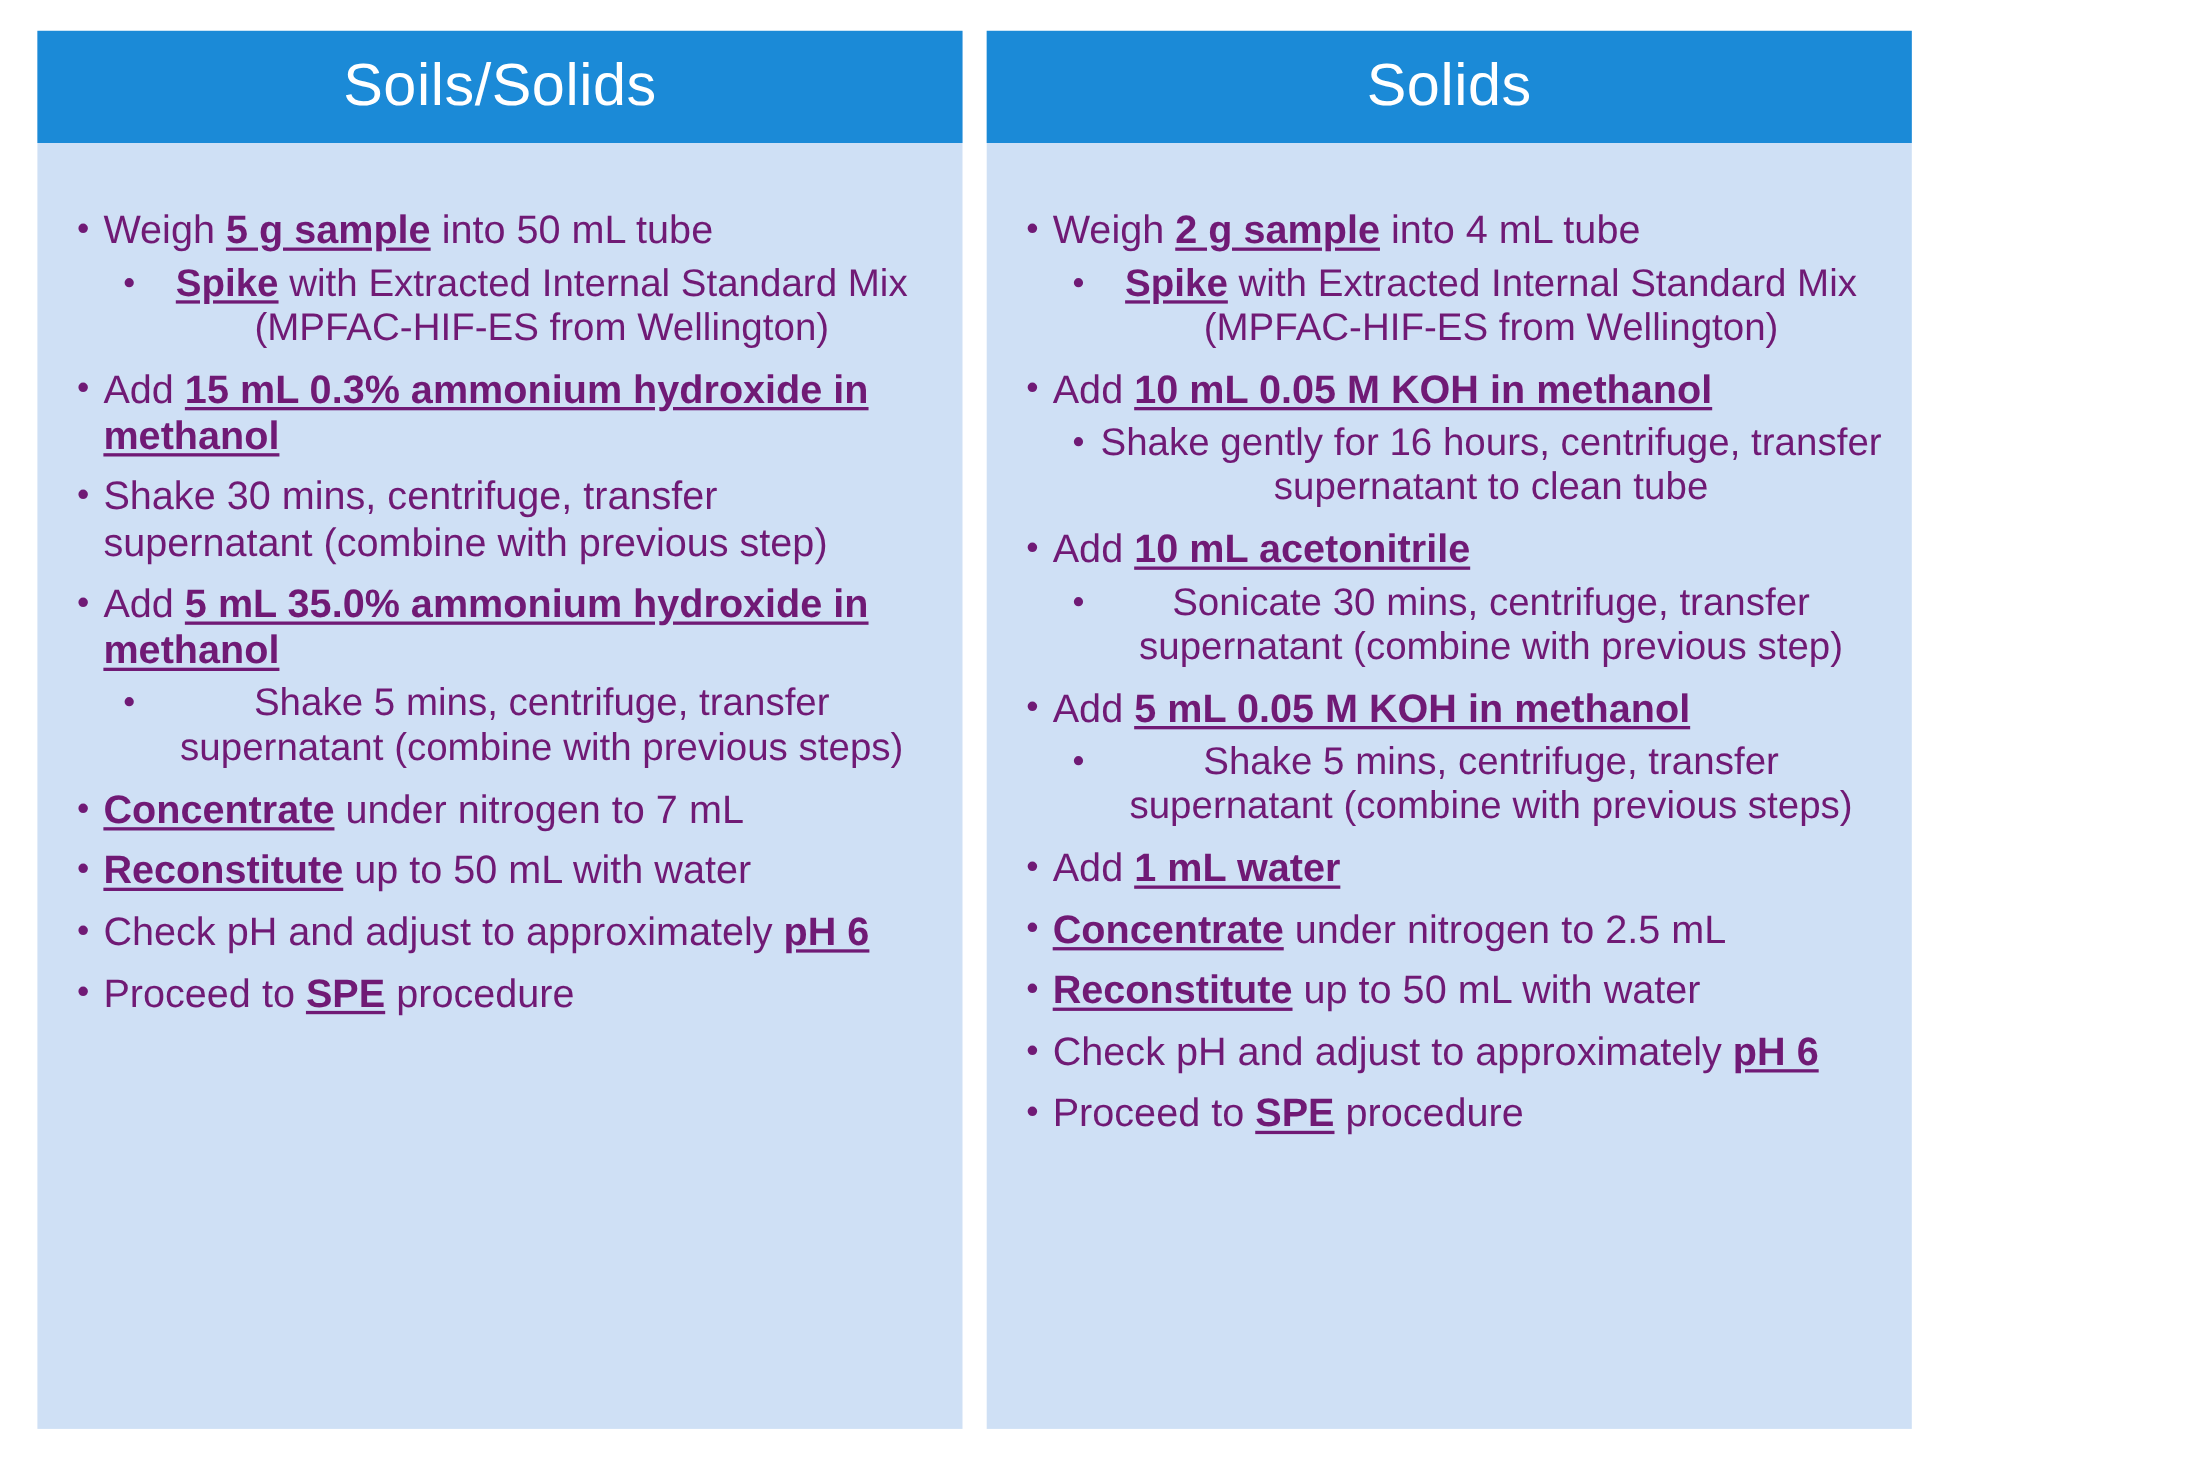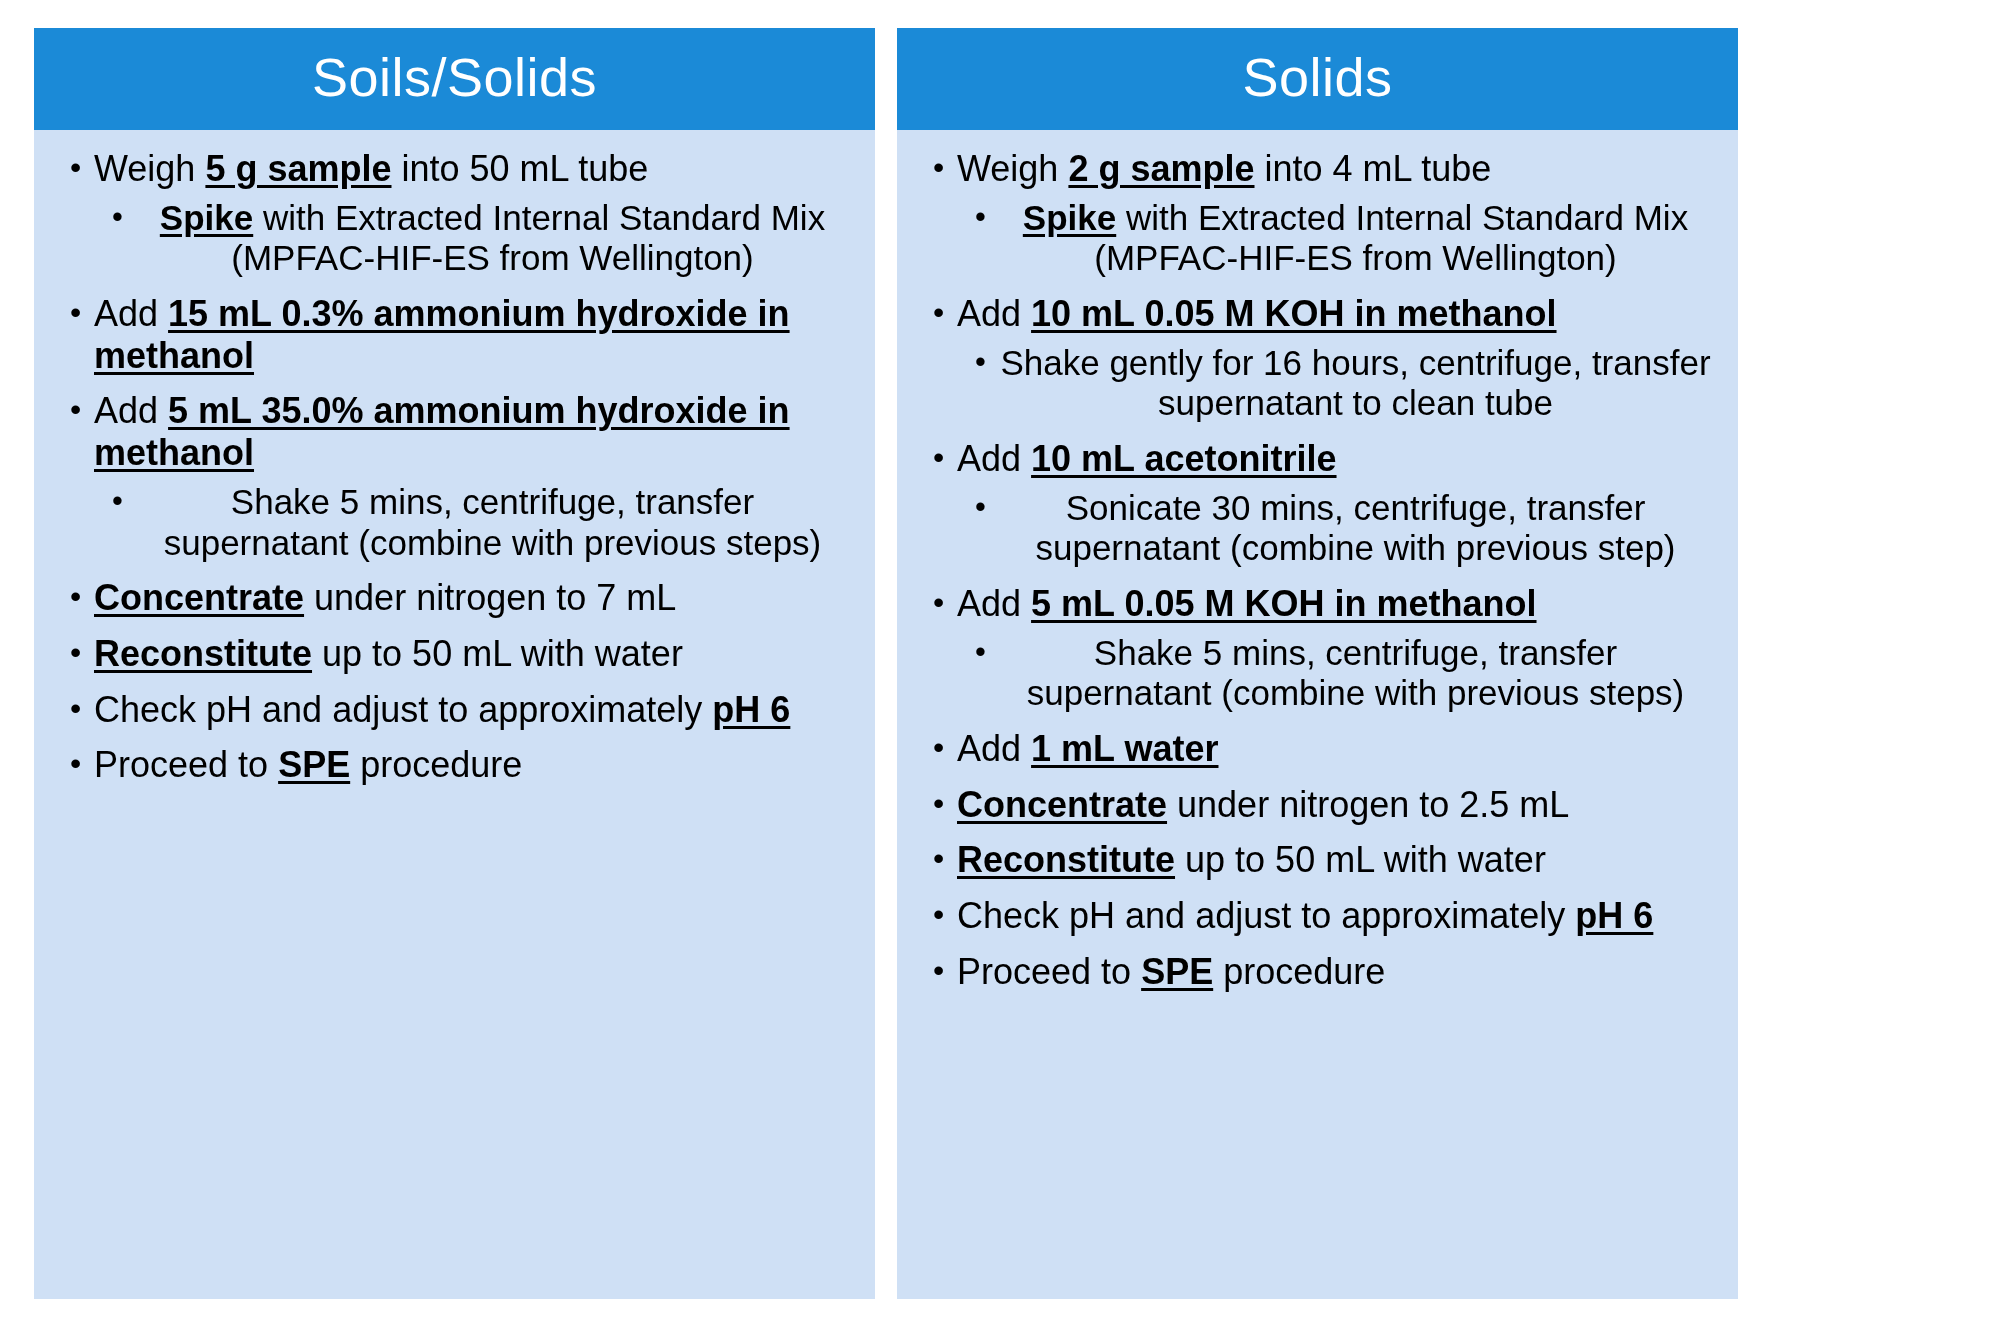--- a/index.html
+++ b/index.html
@@ -33,21 +33,22 @@
     color: #ffffff;
     text-align: center;
     font-size: 54px;
     line-height: 1.0;
     padding: 22px 10px 26px 10px;
     font-weight: 400;
     letter-spacing: 0.5px;
   }
   .panel-body {
     padding: 18px 26px 20px 26px;
-    color: #000000;
+    color: #701a75;
+    margin-top: 40px;
   }
   ul.lvl1 {
     list-style: none;
     margin: 0;
     padding: 0;
   }
   ul.lvl1 > li {
     position: relative;
     font-size: 36px;
     line-height: 1.16;
@@ -94,20 +95,21 @@
 
 <div class="board">
   <section class="panel">
     <header class="panel-header">Soils/Solids</header>
     <div class="panel-body">
       <ul class="lvl1">
           <li><span><span>Weigh </span><span class="em">5 g sample</span><span> into 50 mL tube</span></span><ul class="lvl2">
               <li><span class="em">Spike</span><span> with Extracted Internal Standard Mix (MPFAC-HIF-ES from Wellington)</span></li>
             </ul></li>
           <li><span><span>Add </span><span class="em">15 mL 0.3% ammonium hydroxide in methanol</span></span></li>
+          <li><span><span>Shake 30 mins, centrifuge, transfer supernatant (combine with previous step)</span></span></li>
           <li><span><span>Add </span><span class="em">5 mL 35.0% ammonium hydroxide in methanol</span></span><ul class="lvl2">
               <li><span>Shake 5 mins, centrifuge, transfer supernatant (combine with previous steps)</span></li>
             </ul></li>
           <li><span><span class="em">Concentrate</span><span> under nitrogen to 7 mL</span></span></li>
           <li><span><span class="em">Reconstitute</span><span> up to 50 mL with water</span></span></li>
           <li><span><span>Check pH and adjust to approximately </span><span class="em">pH 6</span></span></li>
           <li><span><span>Proceed to </span><span class="em">SPE</span><span> procedure</span></span></li>
         </ul>
     </div>
   </section>

